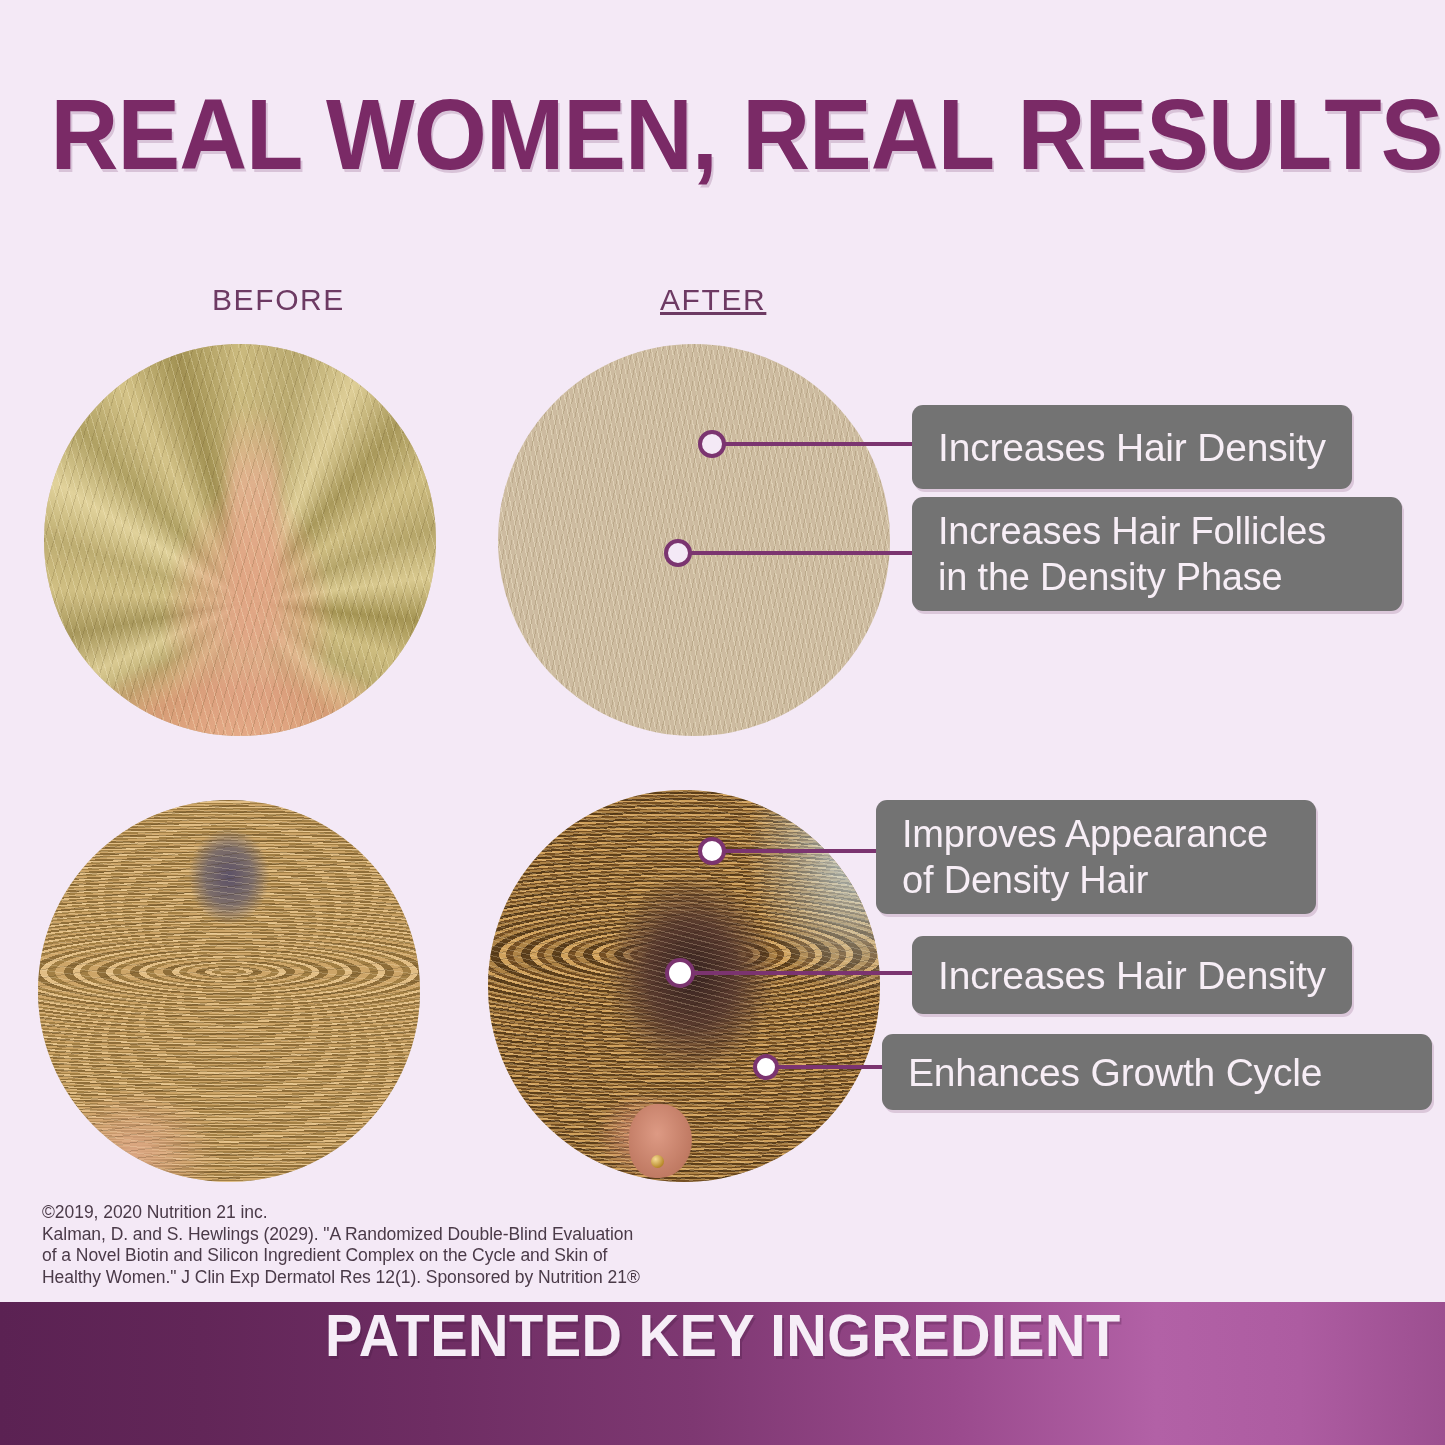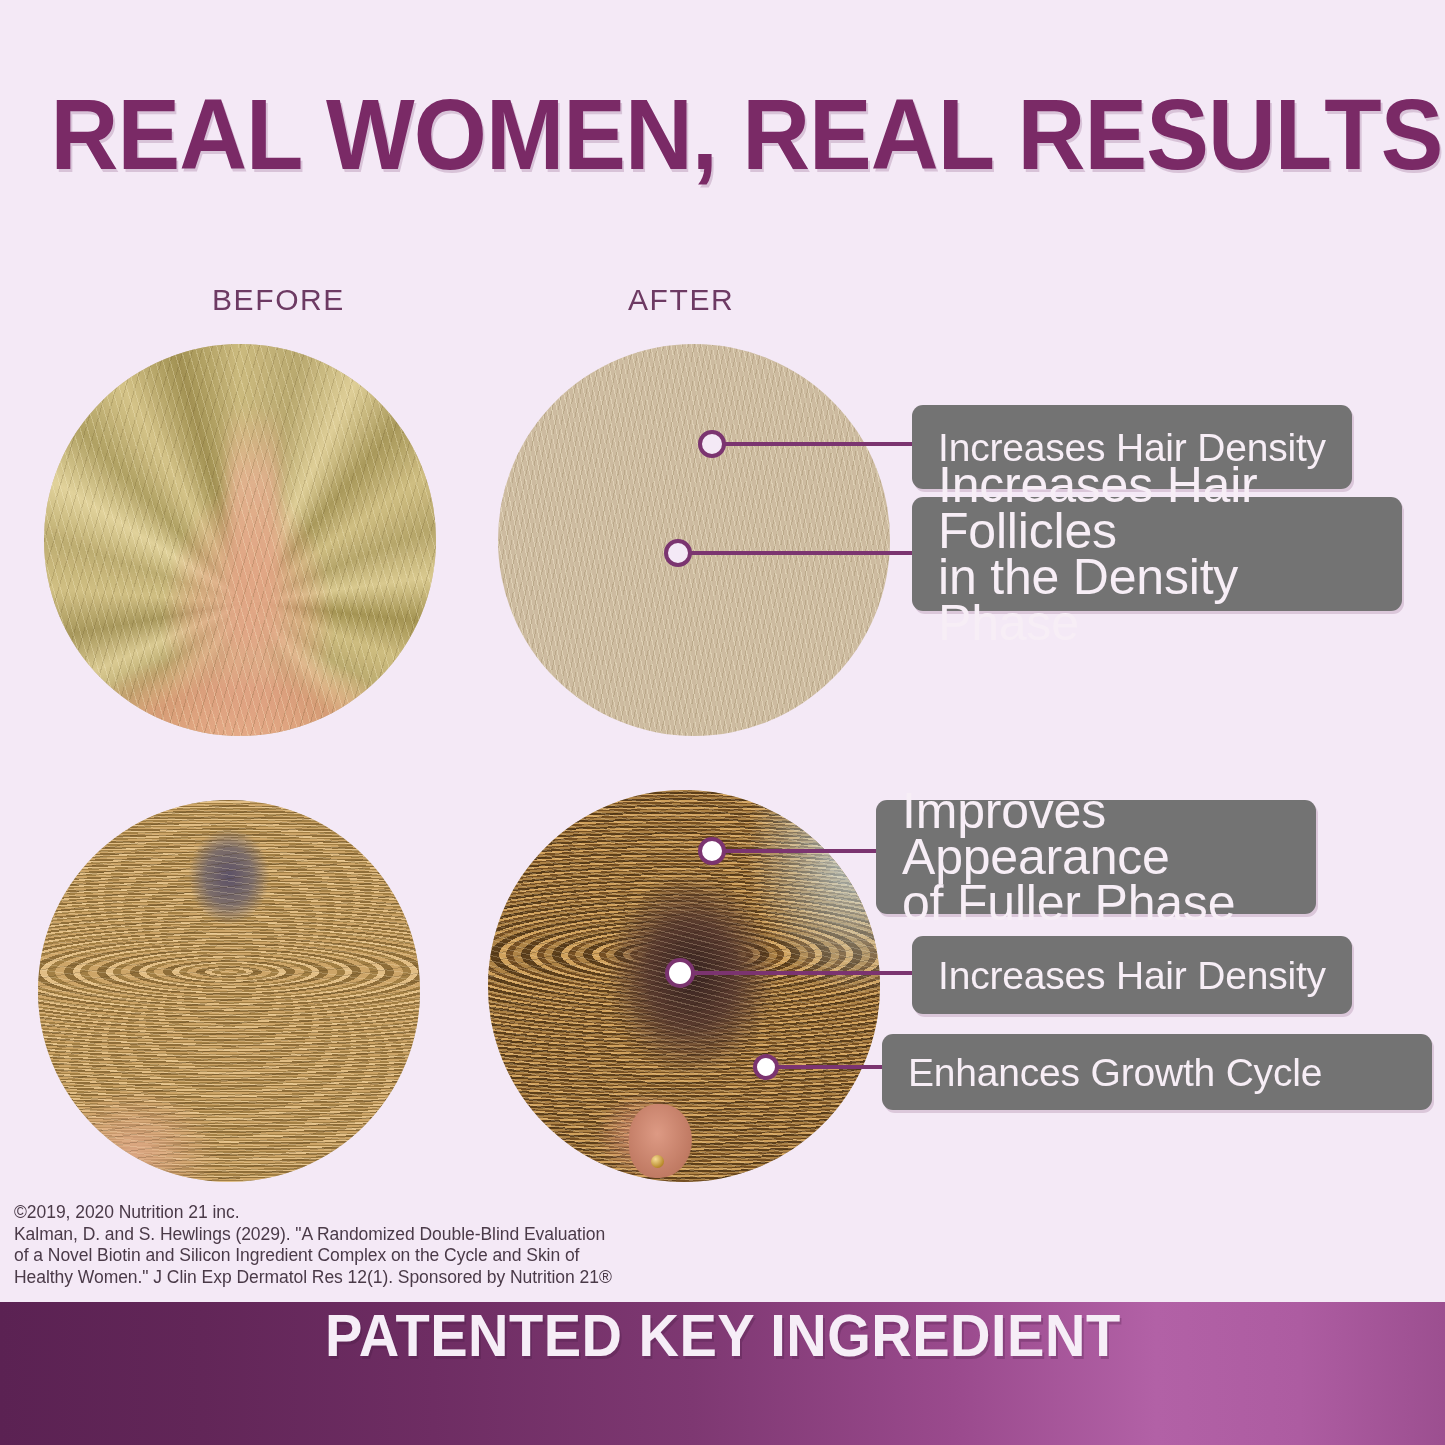--- a/index.html
+++ b/index.html
@@ -30,21 +30,21 @@
 
   
   .caption{
     position:absolute;
     font-size:30px;
     color:#6d3a63;
     letter-spacing:1.6px;
     font-weight:400;
   }
   .cap-before{left:174px;top:283px;margin-left:38px;}
-  .cap-after{left:628px;top:283px;}
+  .cap-after{left:660px;top:283px;text-decoration:underline;}
 
   
   .photo{
     position:absolute;
     border-radius:50%;
     overflow:hidden;
     background:#cdbba0;
   }
   .photo .inner{position:absolute;inset:0;}
 
@@ -164,39 +164,39 @@
     box-sizing:border-box;
     padding:0 26px;
   }
   .callout span{
     font-size:39px;
     line-height:47px;
     font-weight:400;
     letter-spacing:-.2px;
     display:block;
   }
-  .callout.two span{font-size:50px;line-height:46px;}
+  .callout.two span{font-size:38px;line-height:46px;}
 
   .c1{left:912px;top:405px;width:440px;height:84px;}
   .c2{left:912px;top:497px;width:490px;height:114px;}
   .c3{left:876px;top:800px;width:440px;height:114px;}
   .c4{left:912px;top:936px;width:440px;height:78px;}
   .c5{left:882px;top:1034px;width:550px;height:76px;}
 
   
   .footnote{
     position:absolute;
     left:14px;top:1202px;
     width:640px;
     color:#4a3a48;
     font-size:17.5px;
     line-height:21.5px;
     letter-spacing:-.05px;
   }
-  .footnote .line{display:block;white-space:nowrap;}
+  .footnote .line{display:block;white-space:nowrap;margin-left:28px;}
 
   
   .banner{
     position:absolute;
     left:0;right:0;top:1302px;height:143px;
     background:linear-gradient(90deg,
       #5b2253 0%, #622658 14%, #6e2d63 30%, #7e3872 48%,
       #9a4a8d 66%, #b261a6 80%, #ad5ca1 90%, #9c4f90 100%);
     display:flex;align-items:flex-start;justify-content:center;
   }
@@ -269,21 +269,21 @@
   <div class="callout c2 two">
     <div>
       <span>Increases Hair Follicles</span>
       <span>in the Density Phase</span>
     </div>
   </div>
 
   <div class="callout c3 two">
     <div>
       <span>Improves Appearance</span>
-      <span>of Fuller Phase</span>
+      <span>of Density Hair</span>
     </div>
   </div>
 
   <div class="callout c4">
     <span>Increases Hair Density</span>
   </div>
 
   <div class="callout c5">
     <span>Enhances Growth Cycle</span>
   </div>

